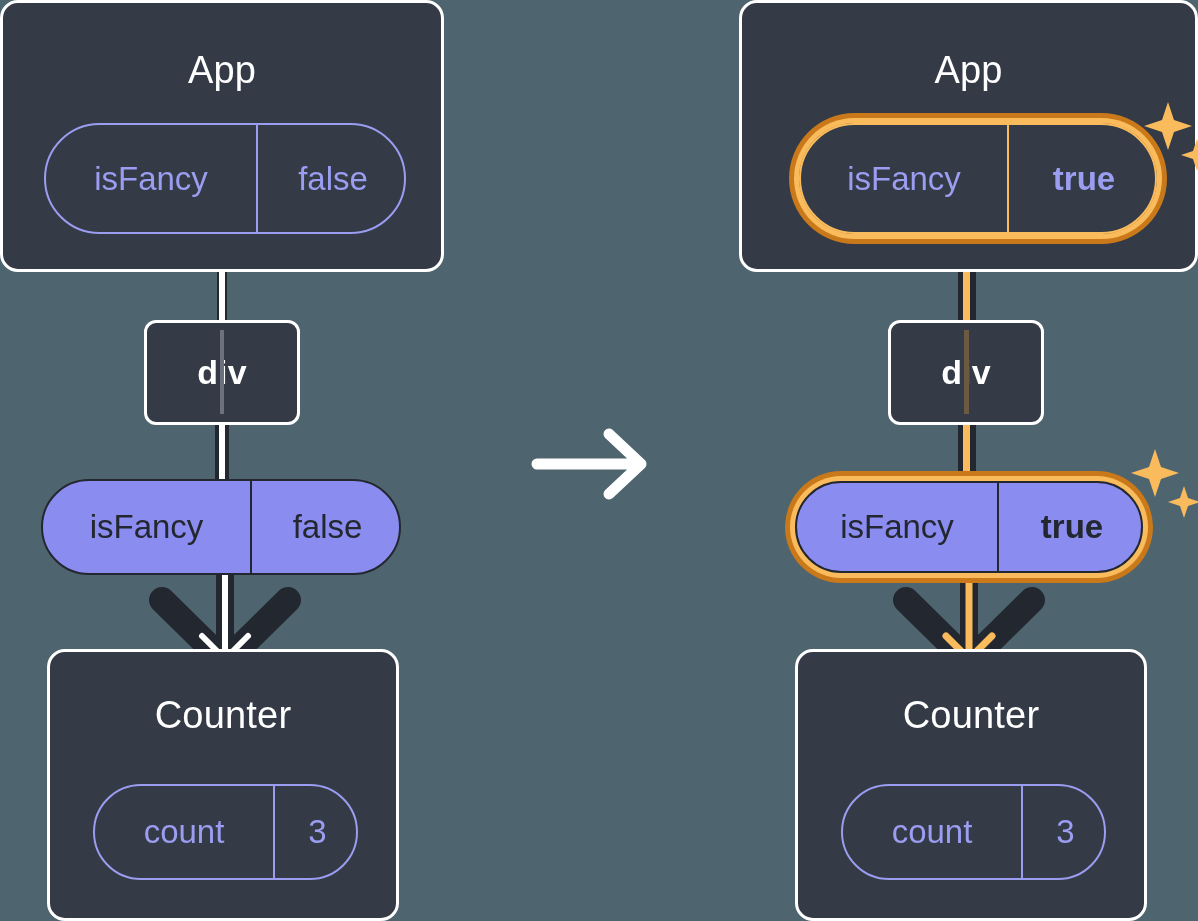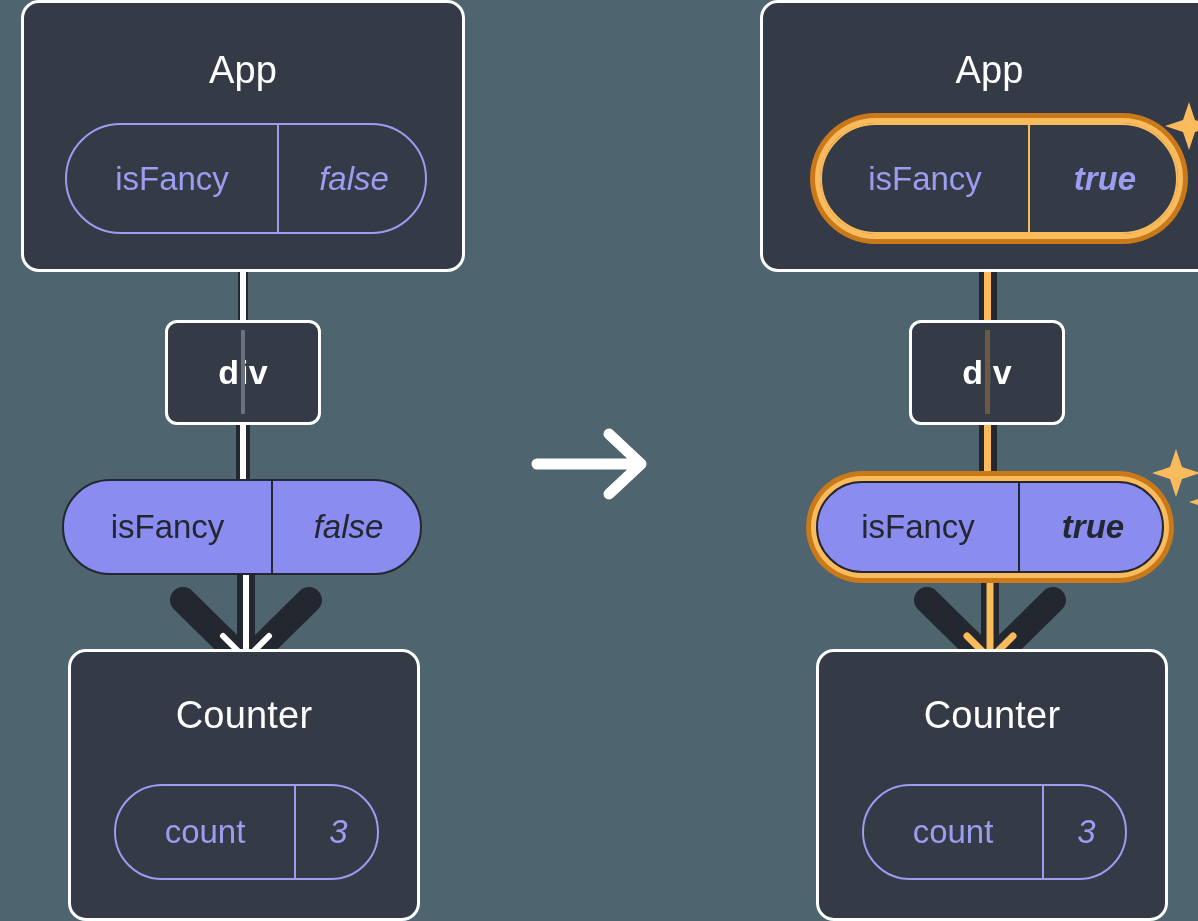--- a/index.html
+++ b/index.html
@@ -21,21 +21,20 @@
     height: 921px;
     background: #4e646e;
   }
 
   
   .panel {
     position: absolute;
     top: 0;
     width: 599px;
     height: 884px;
-    margin-left: 21px;
   }
   .panel-left  { left: 0; }
   .panel-right { left: 599px; }
 
   
   .comp-box {
     position: absolute;
     background: #343a46;
     border: 3px solid #ffffff;
     border-radius: 18px;
@@ -80,21 +79,21 @@
   }
   .pill .cell {
     display: flex;
     align-items: center;
     justify-content: center;
     box-sizing: border-box;
     font-size: 33px;
     text-align: right;
   }
   .pill .cell-key { flex: 0 0 auto; }
-  .pill .cell-val { flex: 0 0 auto; font-style: italic; }
+  .pill .cell-val { flex: 0 0 auto; }
 
   
   .pill-hollow {
     border: 2px solid #9a9df0;
     border-radius: 999px;
     background: transparent;
   }
   .pill-hollow .cell { color: #9a9df0; }
   .pill-hollow .cell-val { border-left: 2px solid #9a9df0; }
 

